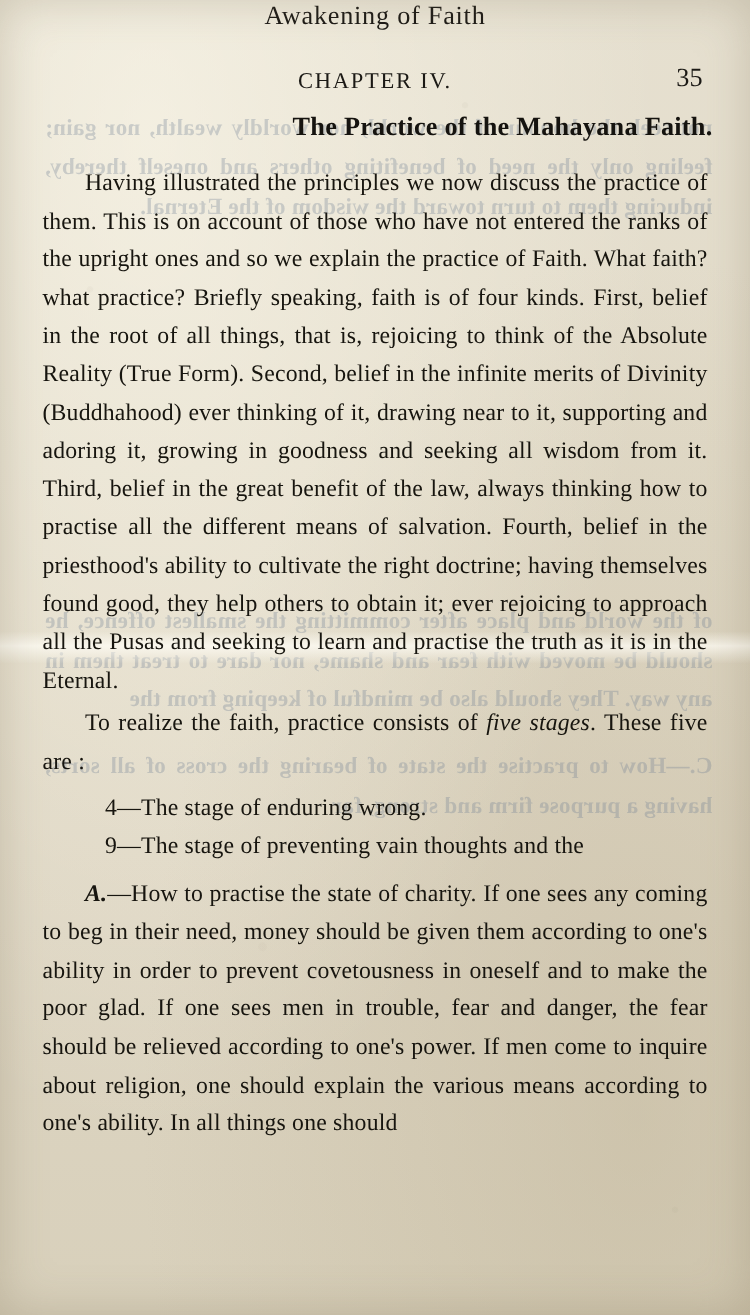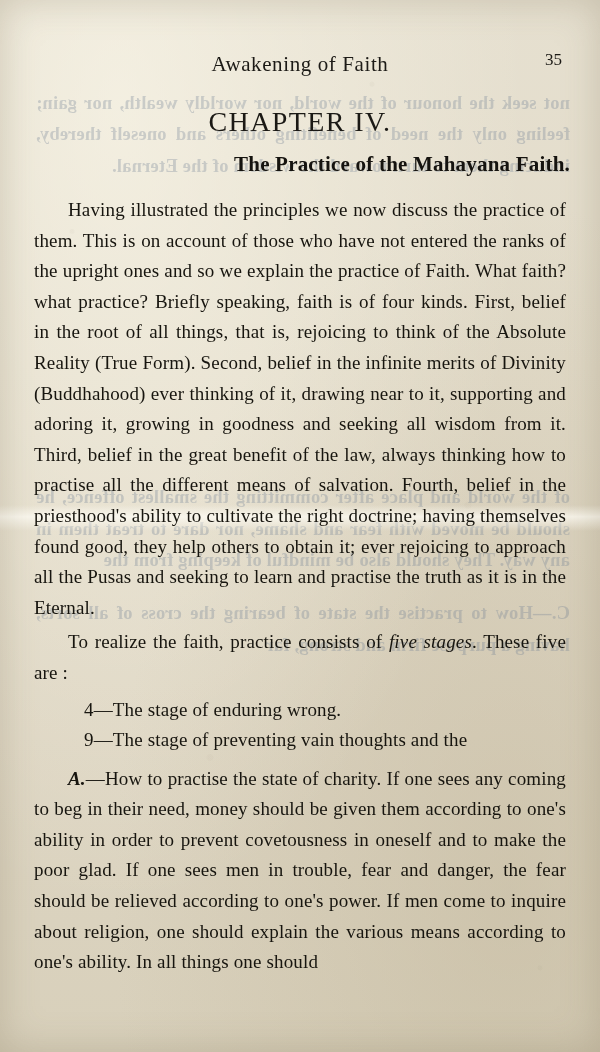--- a/index.html
+++ b/index.html
@@ -59,40 +59,39 @@
   .bleed .b3 { margin-top: 22px; display: block; }
 
   .content {
     position: relative;
     z-index: 3;
   }
   .running-head {
     display: flex;
     align-items: flex-end;
     justify-content: center;
-    padding-top: 52px;
     position: relative;
   }
   .running-title {
     font-size: 21px;
     letter-spacing: 0.6px;
     color: #1c1a16;
     font-family: "Liberation Serif", serif;
   }
   .folio {
     position: absolute;
     right: 8px;
     top: 50px;
-    font-size: 17px;
+    font-size: 21px;
     color: #1c1a16;
   }
   .chapter-num {
     text-align: center;
     margin-top: 29px;
-    font-size: 28px;
+    font-size: 18px;
     letter-spacing: 1.4px;
     color: #1b1915;
   }
   .chapter-title {
     text-align: right;
     margin-top: 14px;
     font-size: 21px;
     font-weight: bold;
     letter-spacing: 0.2px;
     color: #15130f;

